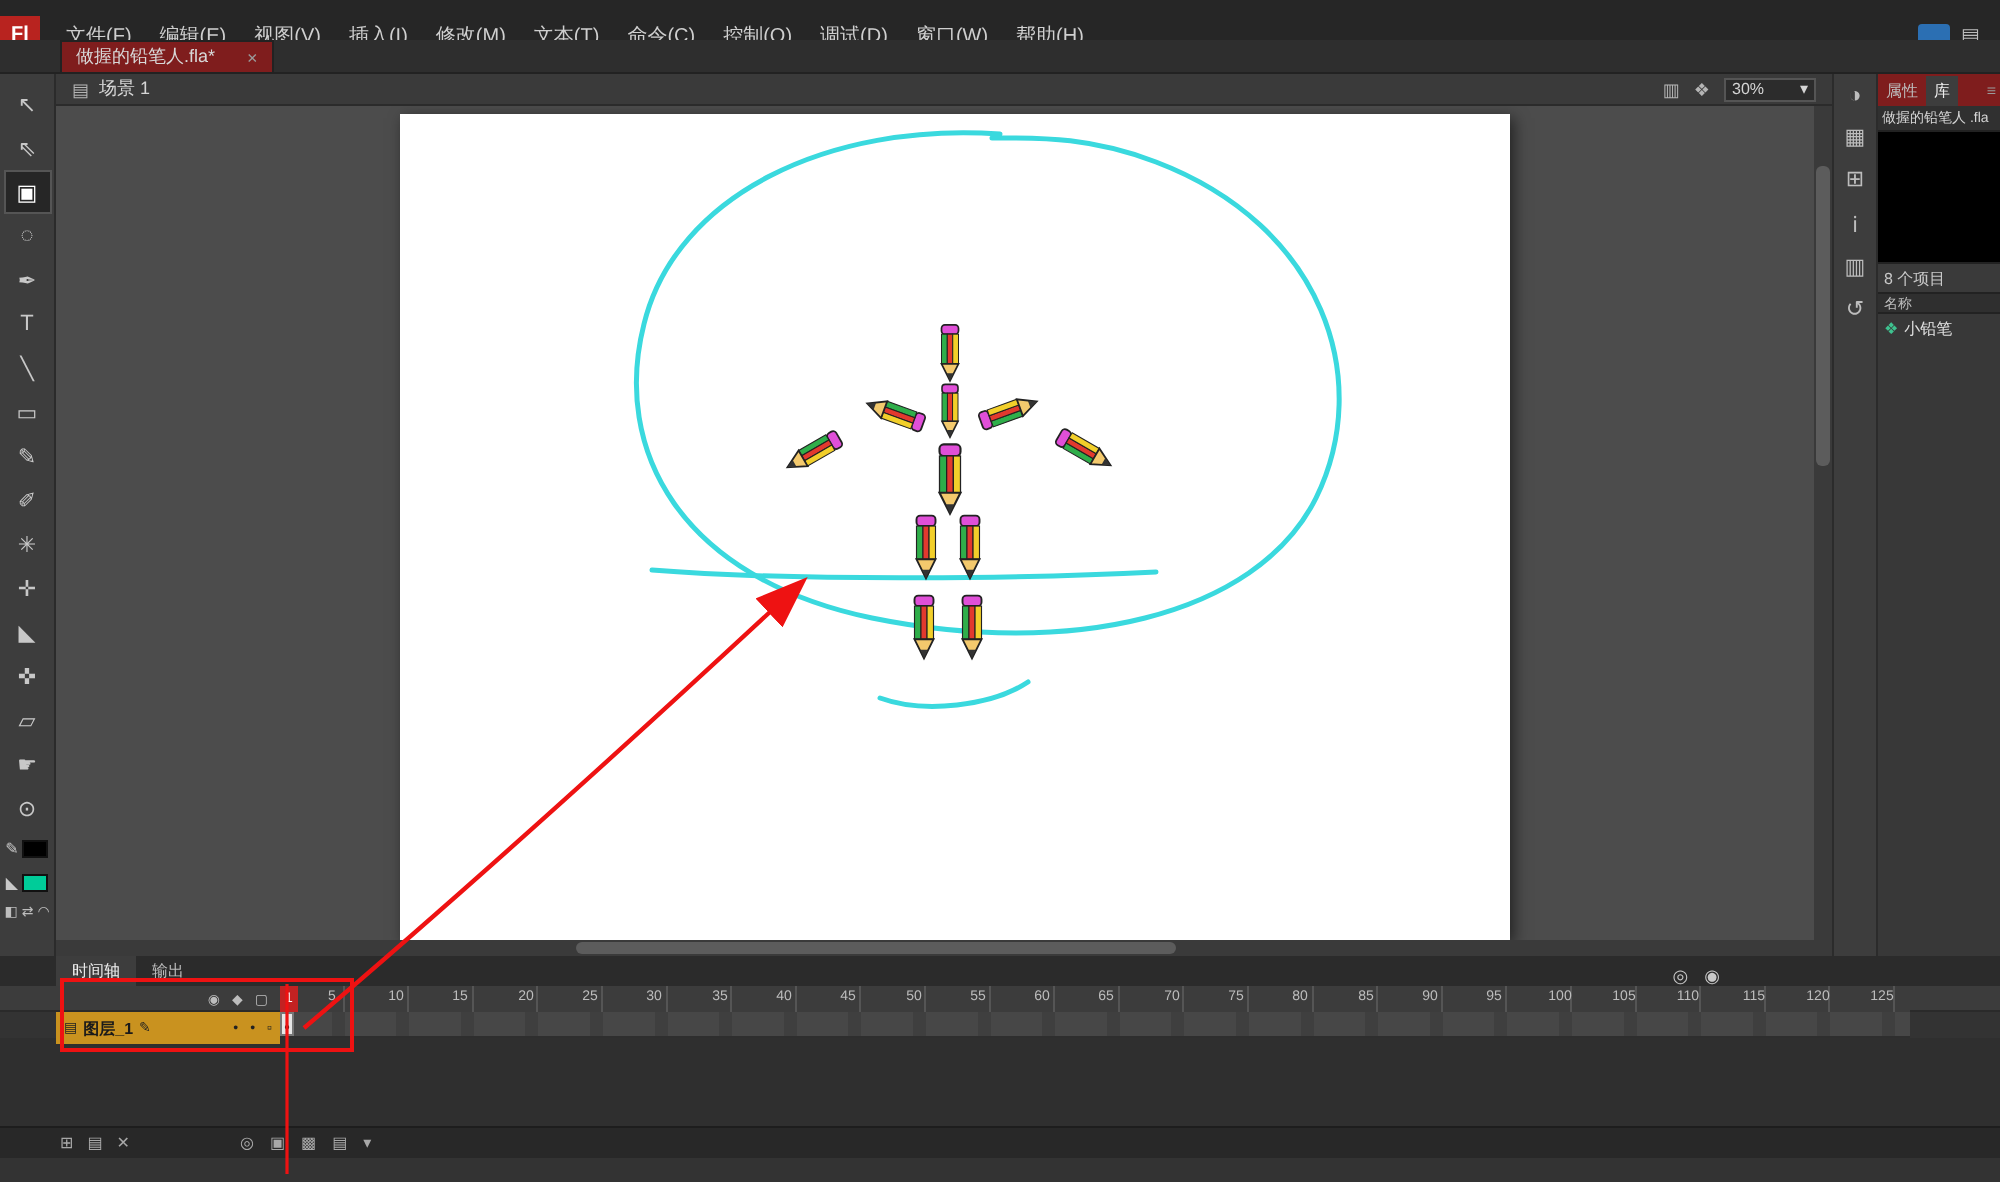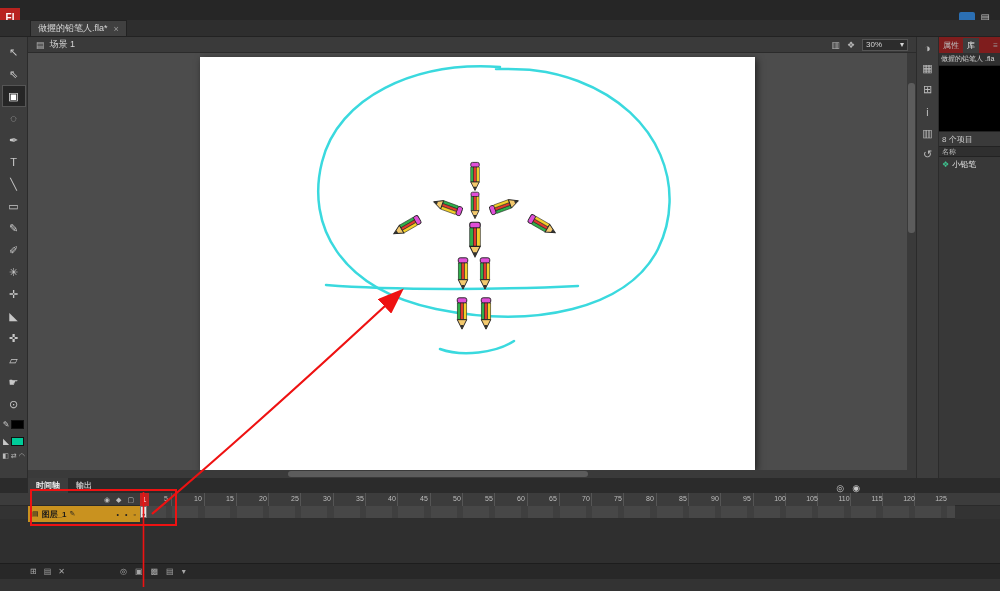--- a/index.html
+++ b/index.html
@@ -14,22 +14,22 @@
     display:flex; align-items:center; justify-content:center; }
   .menus { display:flex; margin-left:6px; }
   .menu-item { color:#cfcfcf; font-size:10px; padding:3px 7px; cursor:default; }
   .menubar-right { margin-left:auto; display:flex; gap:6px; margin-right:10px; align-items:center; }
   .mb-badge { width:16px; height:11px; background:#2b6fb3; border-radius:2px; }
   .mb-icon { color:#bdbdbd; font-size:10px; }
 
   
   .tabbar { position:absolute; left:0; top:20px; width:1000px; height:17px;
     background:#2e2e2e; border-bottom:1px solid #222; display:flex; align-items:flex-end; }
-  .doc-tab { margin-left:30px; height:16px; background:#404040; border:1px solid #222; border-bottom:none;
-    display:flex; align-items:center; gap:6px; padding:0 7px; }
+  .doc-tab { margin-left:30px; height:16px; background:#7f1d1d; border:1px solid #222; border-bottom:none;
+    display:flex; align-items:center; gap:16px; padding:0 7px; }
   .doc-tab .t { color:#d8d8d8; font-size:9px; }
   .doc-tab .x { color:#9a9a9a; font-size:9px; }
 
   
   .editbar { position:absolute; left:28px; top:37px; width:888px; height:16px;
     background:#3a3a3a; border-bottom:1px solid #2b2b2b; display:flex; align-items:center; }
   .crumb-ico { color:#b5b5b5; font-size:9px; margin:0 5px 0 8px; }
   .crumb { color:#d5d5d5; font-size:9px; }
   .editbar-right { margin-left:auto; display:flex; align-items:center; gap:7px; margin-right:8px; }
   .eb-ico { color:#b5b5b5; font-size:9px; }
@@ -75,21 +75,21 @@
   .lib-preview { height:66px; background:#000; border-bottom:1px solid #222; }
   .lib-count { height:14px; color:#c8c8c8; font-size:8px; display:flex; align-items:center; padding:0 3px; background:#3a3a3a; }
   .lib-name-h { height:11px; background:#2f2f2f; border-top:1px solid #222; border-bottom:1px solid #222;
     color:#bdbdbd; font-size:7px; display:flex; align-items:center; padding:0 3px; }
   .lib-item { height:14px; display:flex; align-items:center; gap:3px; padding:0 3px; color:#e0e0e0; font-size:8px; }
   .lib-item .ico { color:#3ec28f; font-size:8px; }
 
   
   .timeline { position:absolute; left:0; top:478px; width:1000px; height:113px; background:#333; }
   .tl-tabs { height:15px; background:#2b2b2b; display:flex; align-items:flex-end; }
-  .tl-tab { margin-left:0; font-size:8px; color:#bdbdbd; padding:2px 8px;font-weight:bold; }
+  .tl-tab { margin-left:0; font-size:8px; color:#bdbdbd; padding:2px 8px; }
   .tl-tab.first { margin-left:28px; }
   .tl-tab.active { background:#3d3d3d; color:#eee; }
   .tl-tabs-right { margin-left:auto; margin-right:140px; display:flex; gap:8px; }
   .tl-tabs-right span { color:#c8c8c8; font-size:9px; }
   .tl-header { position:relative; height:13px; background:#3c3c3c; border-bottom:1px solid #2a2a2a; }
   .tl-header-left { position:absolute; left:28px; top:0; width:112px; height:13px;
     display:flex; align-items:center; justify-content:flex-end; gap:6px; padding-right:6px; }
   .tl-header-left span { color:#bdbdbd; font-size:7px; }
   .ruler { position:absolute; left:140px; top:0; width:815px; height:13px; background:#3c3c3c; overflow:hidden;
     background-image:repeating-linear-gradient(90deg, transparent 0 31.3px, #555 31.3px 32.3px); }
@@ -126,20 +126,33 @@
     border:2px solid #ee1212; z-index:100; pointer-events:none; }
   .overlay { position:absolute; left:0; top:0; width:1000px; height:591px; z-index:99; pointer-events:none; }
 </style>
 </head>
 <body>
 
 <div class="app">
 
   <header class="menubar">
     <div class="logo">Fl</div>
+    <nav class="menus">
+      <span class="menu-item">文件(F)</span>
+      <span class="menu-item">编辑(E)</span>
+      <span class="menu-item">视图(V)</span>
+      <span class="menu-item">插入(I)</span>
+      <span class="menu-item">修改(M)</span>
+      <span class="menu-item">文本(T)</span>
+      <span class="menu-item">命令(C)</span>
+      <span class="menu-item">控制(O)</span>
+      <span class="menu-item">调试(D)</span>
+      <span class="menu-item">窗口(W)</span>
+      <span class="menu-item">帮助(H)</span>
+    </nav>
     <div class="menubar-right">
       <span class="mb-badge"></span>
       <span class="mb-icon">▤</span>
     </div>
   </header>
 
   <div class="tabbar">
     <div class="doc-tab">
       <span class="t">做握的铅笔人.fla*</span>
       <span class="x">×</span>

